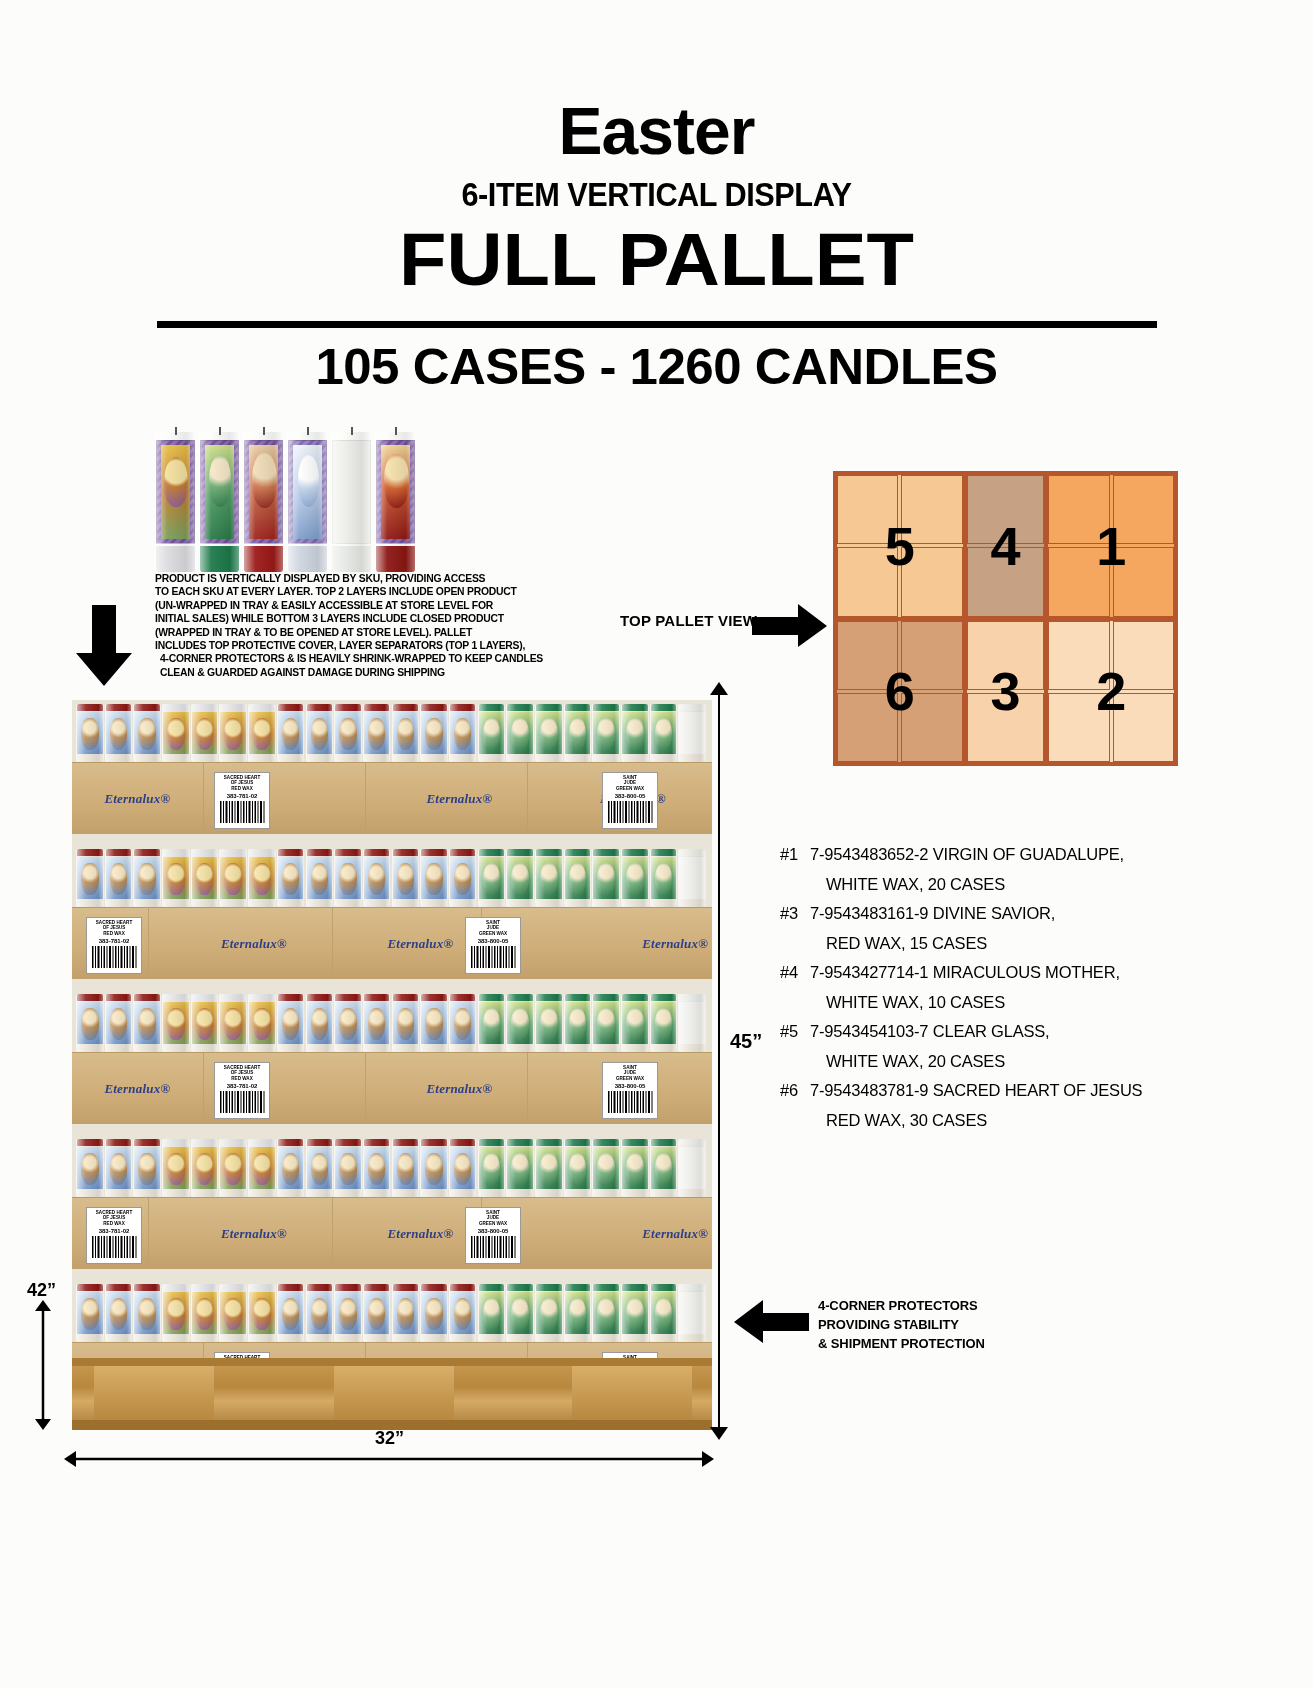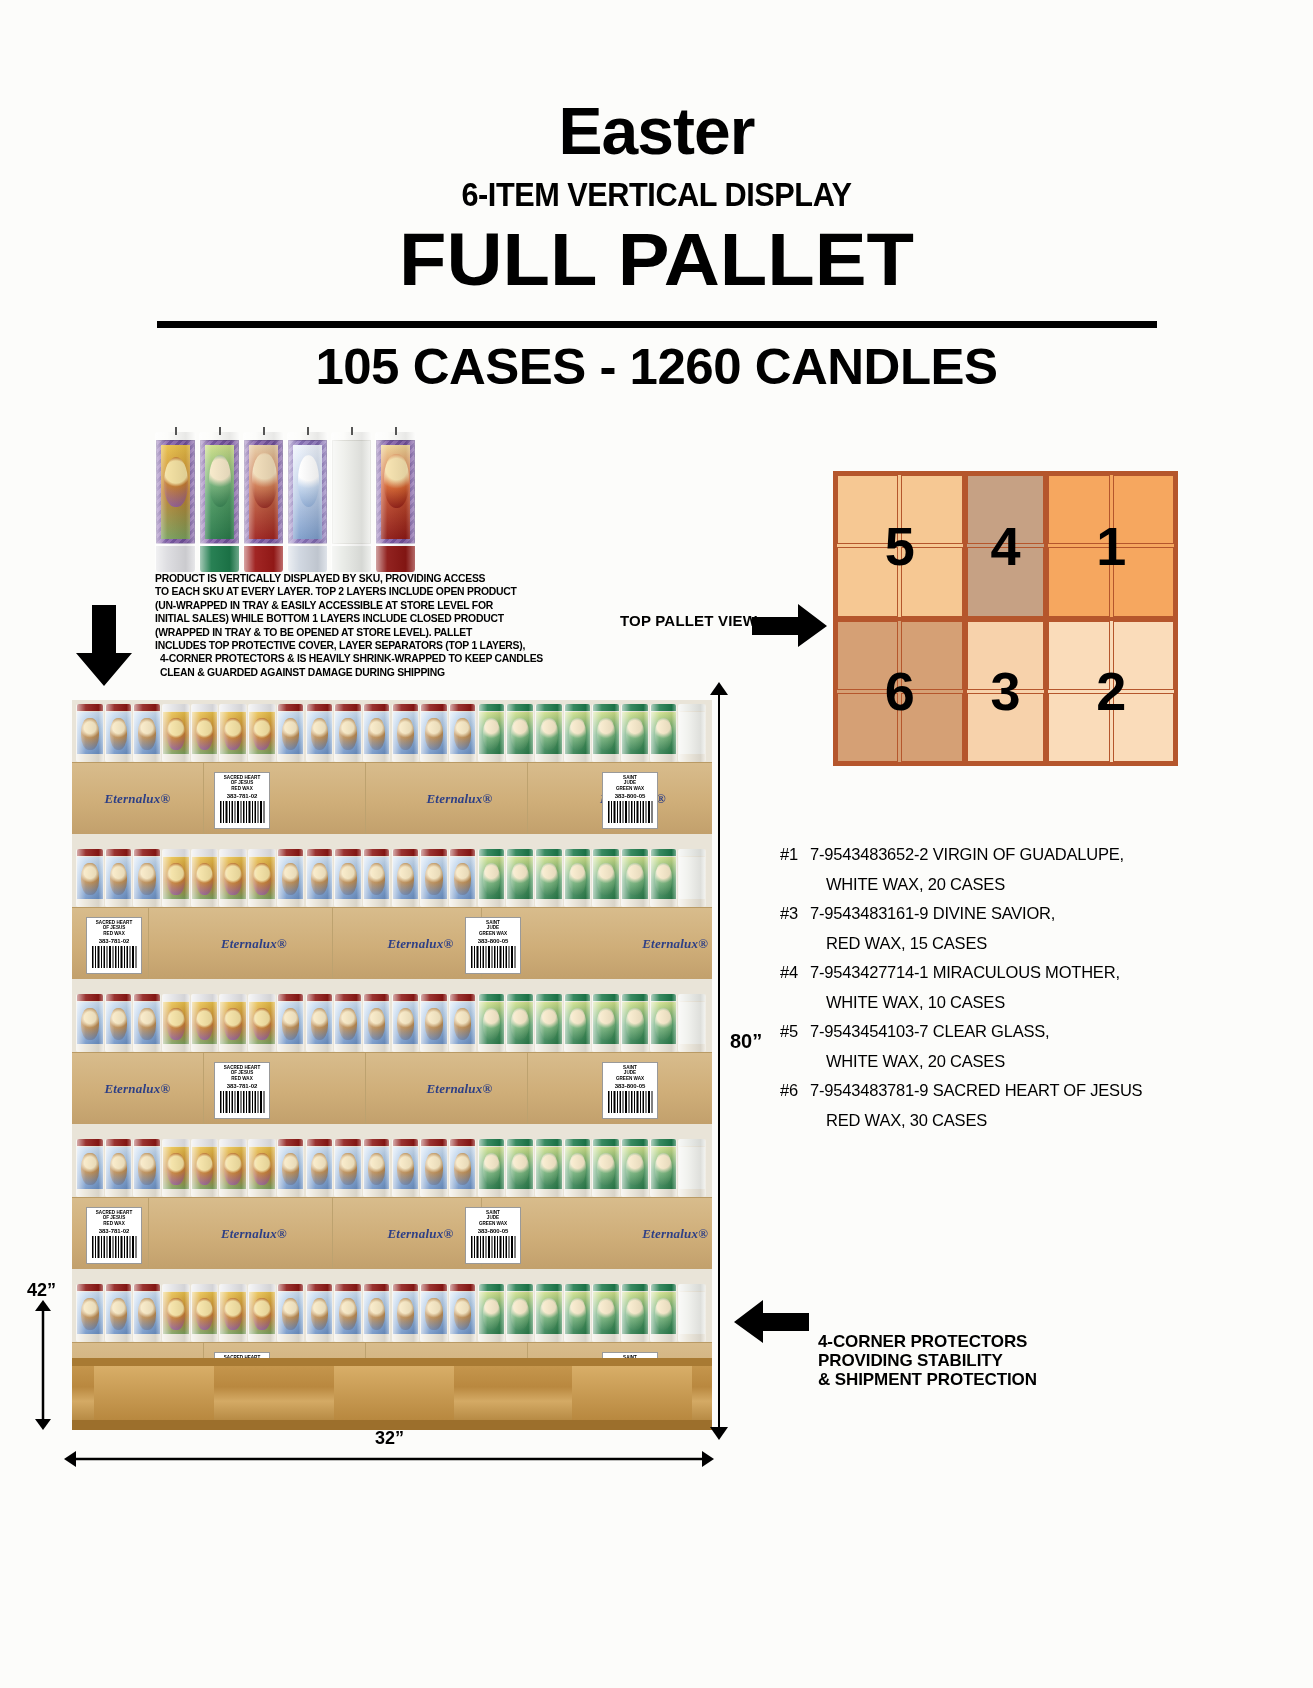--- a/index.html
+++ b/index.html
@@ -177,22 +177,22 @@
 
   
   .dim-v-right { position: absolute; left: 718px; top: 688px; width: 2px; height: 745px; background: #000; }
   .dim-45 { position: absolute; left: 730px; top: 1030px; font-size: 20px; font-weight: bold; }
   .dim-42 { position: absolute; left: 27px; top: 1280px; font-size: 18px; font-weight: bold; }
   .dim-32 { position: absolute; left: 375px; top: 1428px; font-size: 18px; font-weight: bold; }
 
   
   .cp-arrow { position: absolute; left: 733px; top: 1300px; width: 76px; height: 44px; }
   .cp-text {
-    position: absolute; left: 818px; top: 1332px;
-    font-size: 17px; font-weight: bold; line-height: 19px; letter-spacing: -0.1px;
+    position: absolute; left: 818px; top: 1296px;
+    font-size: 13px; font-weight: bold; line-height: 19px; letter-spacing: -0.1px;
   }
   .nowrap { white-space: nowrap; }
 </style>
 </head>
 <body>
 
 <div class="page">
 
   <div class="hdr">
     <div class="hdr-easter">Easter</div>
@@ -259,21 +259,21 @@
       <div class="s-cap"></div>
       <div class="s-wax" style="background:#8c1714;"></div>
       <div class="s-glass"></div>
     </div>
   </div>
 
   <div class="desc">
     <div>PRODUCT IS VERTICALLY DISPLAYED BY SKU, PROVIDING ACCESS</div>
     <div>TO EACH SKU AT EVERY LAYER. TOP 2 LAYERS INCLUDE OPEN PRODUCT</div>
     <div>(UN-WRAPPED IN TRAY &amp; EASILY ACCESSIBLE AT STORE LEVEL FOR</div>
-    <div>INITIAL SALES) WHILE BOTTOM 1 LAYERS INCLUDE CLOSED PRODUCT</div>
+    <div>INITIAL SALES) WHILE BOTTOM 3 LAYERS INCLUDE CLOSED PRODUCT</div>
     <div>(WRAPPED IN TRAY &amp; TO BE OPENED AT STORE LEVEL). PALLET</div>
     <div>INCLUDES TOP PROTECTIVE COVER, LAYER SEPARATORS (TOP 1 LAYERS),</div>
     <div class="ind">4-CORNER PROTECTORS &amp; IS HEAVILY SHRINK-WRAPPED TO KEEP CANDLES</div>
     <div class="ind">CLEAN &amp; GUARDED AGAINST DAMAGE DURING SHIPPING</div>
   </div>
 
   <svg class="down-arrow" viewBox="0 0 58 82">
     <polygon points="17,0 41,0 41,48 57,48 29,81 1,48 17,48" fill="#000"></polygon>
   </svg>
 
@@ -1460,21 +1460,21 @@
     </div>
   </div>
 
   <div class="dim-v-right"></div>
   <svg style="position:absolute;left:710px;top:682px;width:18px;height:14px;">
     <polygon points="9,0 18,13 0,13" fill="#000"></polygon>
   </svg>
   <svg style="position:absolute;left:710px;top:1426px;width:18px;height:14px;">
     <polygon points="9,14 18,1 0,1" fill="#000"></polygon>
   </svg>
-  <div class="dim-45">80”</div>
+  <div class="dim-45">45”</div>
 
   <svg style="position:absolute;left:34px;top:1300px;width:18px;height:130px;">
     <line x1="9" y1="6" x2="9" y2="124" stroke="#000" stroke-width="2.5"></line>
     <polygon points="9,0 17,11 1,11" fill="#000"></polygon>
     <polygon points="9,130 17,119 1,119" fill="#000"></polygon>
   </svg>
   <div class="dim-42">42”</div>
 
   <svg style="position:absolute;left:64px;top:1450px;width:650px;height:18px;">
     <line x1="8" y1="9" x2="642" y2="9" stroke="#000" stroke-width="2.5"></line>

